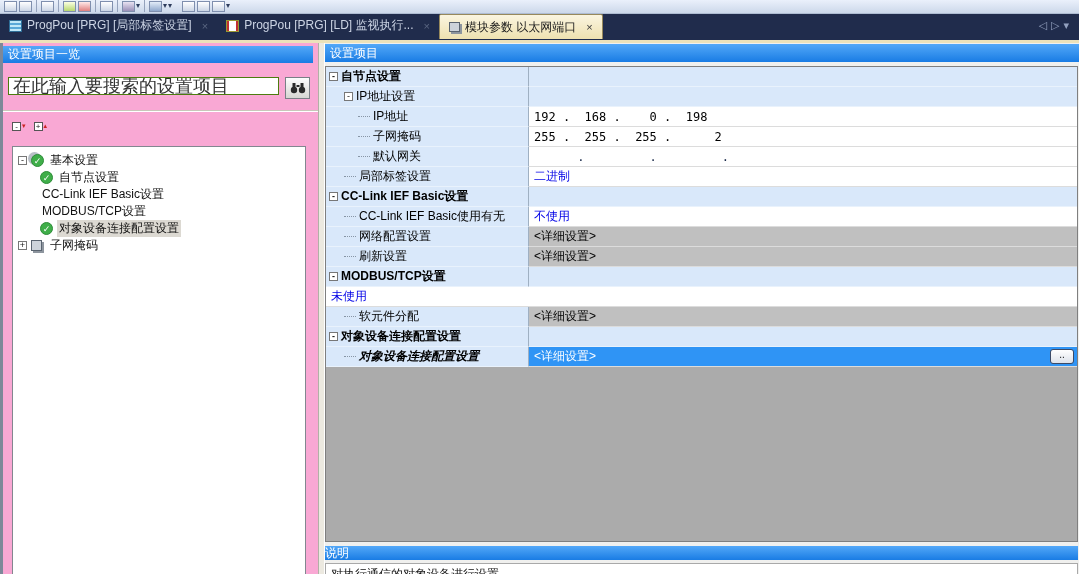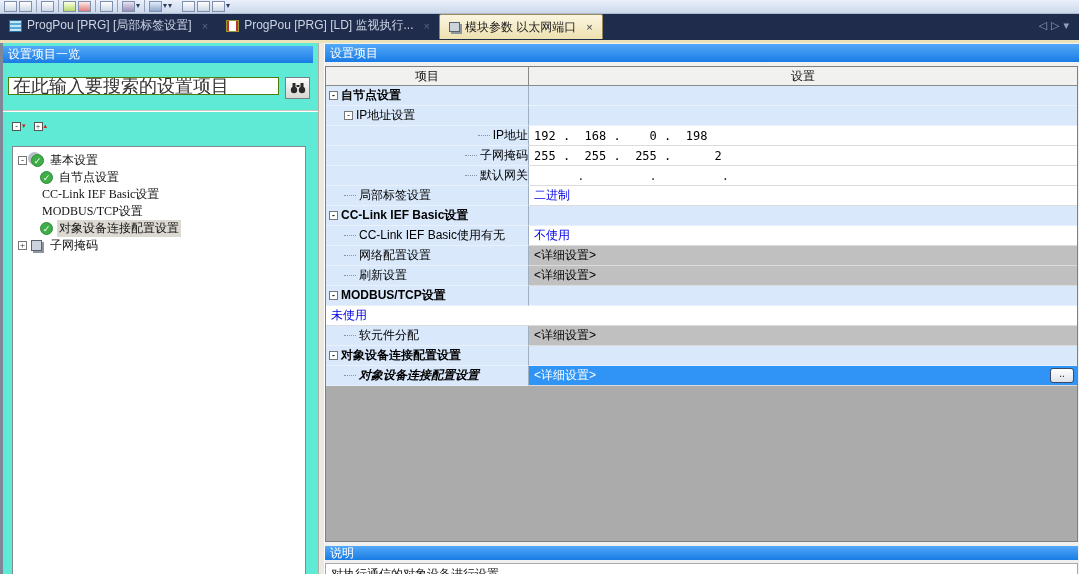--- a/index.html
+++ b/index.html
@@ -27,21 +27,21 @@
   .ticon { width:13px; height:12px; display:inline-block; flex:0 0 auto; }
   .icon-label-grid { background:repeating-linear-gradient(180deg,#bfe8f8 0 2px,#58a8d8 2px 4px); border:1px solid #2f6f98; }
   .icon-ladder { background:#fff; border:1px solid #993; box-shadow:inset 2px 0 0 #c23030, inset -2px 0 0 #c23030; }
   .icon-module { background:#cdd3da; border:1px solid #5a6470; box-shadow:2px 2px 0 #8d959e; width:11px; height:10px; }
   .tab-nav { position:absolute; right:6px; top:5px; color:#93a1bf; font-size:11px; letter-spacing:4px; }
 
   
   .content { position:absolute; top:43px; left:0; right:0; bottom:0; display:flex; border-left:3px solid #7e8899; }
 
   
-  .left-panel { width:315px; background:#5eead4; position:relative; flex:0 0 auto;font-family:Liberation Serif, serif; }
+  .left-panel { width:315px; background:#f9a8d4; position:relative; flex:0 0 auto; }
   .lp-header { margin:3px 5px 0 0; height:17px; background:linear-gradient(#53a8f8,#197ce4); color:#fff; font-size:12px; line-height:17px; padding-left:5px; }
   .search-row { margin:14px 8px 0 5px; display:flex; gap:6px; }
   .search-input { flex:1; height:18px; border:1px solid #4d7c0f; background:#fff; font-size:18px; padding:0 4px; font-family:inherit; color:#222; }
   .search-input::placeholder { color:#333; opacity:1; }
   .search-btn { width:25px; height:22px; background:linear-gradient(#fdfdfd,#d6d6d2); border:1px solid #7a7f86; display:flex; align-items:center; justify-content:center; }
   .lp-divider { margin-top:11px; border-top:1px solid #c9c6ba; border-bottom:1px solid #ffffff; }
   .tree-tools { margin:6px 0 0 9px; display:flex; gap:8px; height:16px; }
   .tree-tool { display:flex; align-items:center; gap:1px; }
   .mini-box { width:9px; height:9px; border:1px solid #555; background:#fff; font-size:8px; line-height:7px; text-align:center; color:#222; }
   .red-mark { color:#c22; font-size:7px; line-height:8px; }
@@ -64,36 +64,36 @@
   .rp-header { margin-top:1px; height:18px; background:linear-gradient(#53a8f8,#197ce4); color:#fff; font-size:12px; line-height:18px; padding-left:5px; }
   .table-wrap { position:absolute; top:23px; left:0; right:1px; height:476px; background:#ababab; border:1px solid #7f7f7f; overflow:hidden; }
   .thead { height:19px; display:flex; background:#f1f1f0; border-bottom:1px solid #8a8a8a; }
   .th { font-size:12px; text-align:center; line-height:18px; color:#111; }
   .th-item { width:203px; border-right:1px solid #8a8a8a; }
   .th-val { flex:1; }
   .trow { height:20px; display:flex; }
   .td-item { width:203px; background:#d9e8fa; border-right:1px solid #9fb0c2; border-bottom:1px solid #e9f2fc; display:flex; align-items:center; font-size:12px; color:#000; overflow:hidden; }
   .td-item.lvl0 { padding-left:3px; font-weight:bold; font-size:12px; }
   .td-item.lvl1 { padding-left:18px; }
-  .td-item.lvl2 { padding-left:32px;justify-content:flex-end; }
+  .td-item.lvl2 { padding-left:32px; }
   .tdots { width:12px; border-top:1px dotted #8795a5; margin-right:3px; flex:0 0 auto; }
   .td-item .expander { margin-right:3px; }
   .rlabel { white-space:nowrap; }
   .rlabel.italic { font-style:italic; font-weight:bold; }
   .td-val { flex:1; position:relative; display:flex; align-items:center; font-size:12px; border-bottom:1px solid #dcdcdc; padding-left:5px; overflow:hidden; }
   .td-val.group, .td-val.subgroup { background:#d9e8fa; border-bottom:1px solid #e9f2fc; }
   .td-val.value, .td-val.dots, .td-val.choice { background:#ffffff; }
   .td-val.detail { background:#c0c0c0; color:#000; }
   .td-val.selected { background:#2f94f5; color:#fff; }
   .vtext { white-space:pre; }
   .td-val.value .vtext, .td-val.dots .vtext { font-family:"DejaVu Sans Mono","Liberation Mono",monospace; font-size:12px; }
   .td-val.choice .vtext { color:#0000e6; }
   .td-val.dots .vtext { color:#1b2b4b; }
   .browse-btn { position:absolute; right:3px; top:2px; width:24px; height:15px; background:linear-gradient(#ffffff,#dde2ea); border:1px solid #3c4a66; border-radius:3px; color:#222; font-size:10px; line-height:10px; text-align:center; }
-  .desc-header { position:absolute; top:503px; left:0; right:1px; height:14px; background:linear-gradient(#53a8f8,#197ce4); color:#fff; font-size:12px; line-height:15px; padding-left:5px; }
+  .desc-header { position:absolute; top:503px; left:0; right:1px; height:14px; background:linear-gradient(#53a8f8,#197ce4); color:#fff; font-size:12px; line-height:15px; }
   .desc-body { position:absolute; top:520px; left:0; right:1px; bottom:0; background:#fff; border:1px solid #a9a9a9; border-bottom:none; font-size:12px; color:#111; padding:2px 5px; overflow:hidden; }
 
   .binoc { display:block; }
 </style>
 </head>
 <body>
 
 <div class="toolbar" id="toolbar">
     <span class="tbi"></span>
     <span class="tbi"></span>
@@ -193,24 +193,20 @@
           <span class="tree-label">子网掩码</span>
         </div>
       </div>
   </div>
 
   <div class="splitter"></div>
 
   <div class="right-panel">
     <div class="rp-header">设置项目</div>
     <div class="table-wrap">
-      <div class="thead">
-        <div class="th th-item">项目</div>
-        <div class="th th-val">设置</div>
-      </div>
       <div id="table-rows">
           <div class="trow group">
             <div class="td-item lvl0">
               <span class="expander">-</span>
               <span class="rlabel">自节点设置</span>
             </div>
             <div class="td-val group">
               <span class="vtext"></span>
             </div>
           </div>

